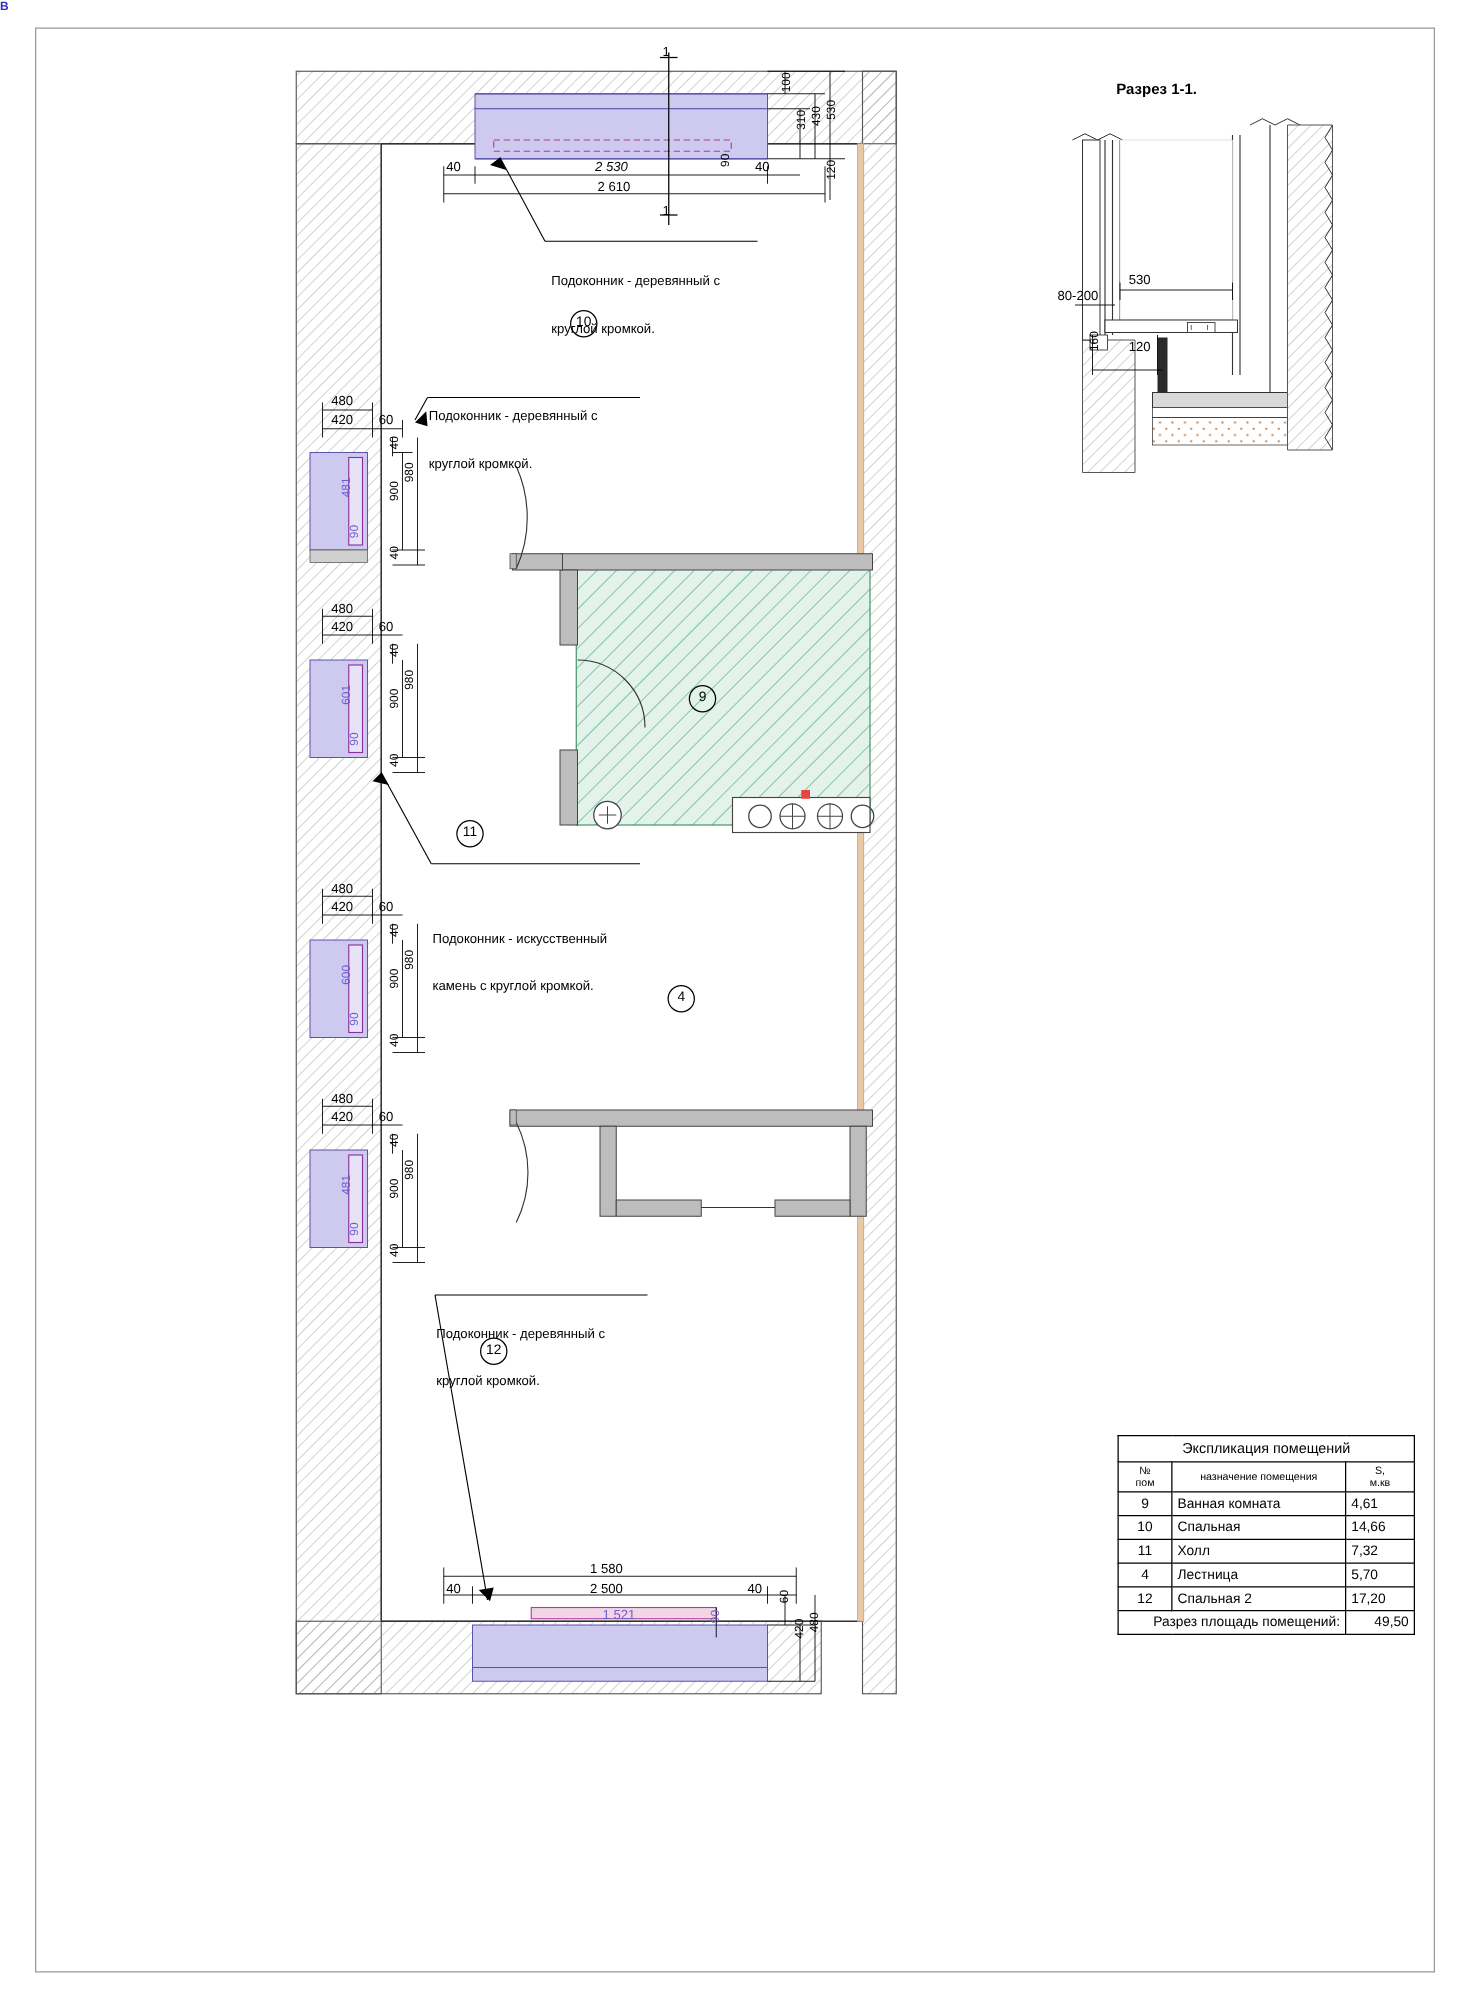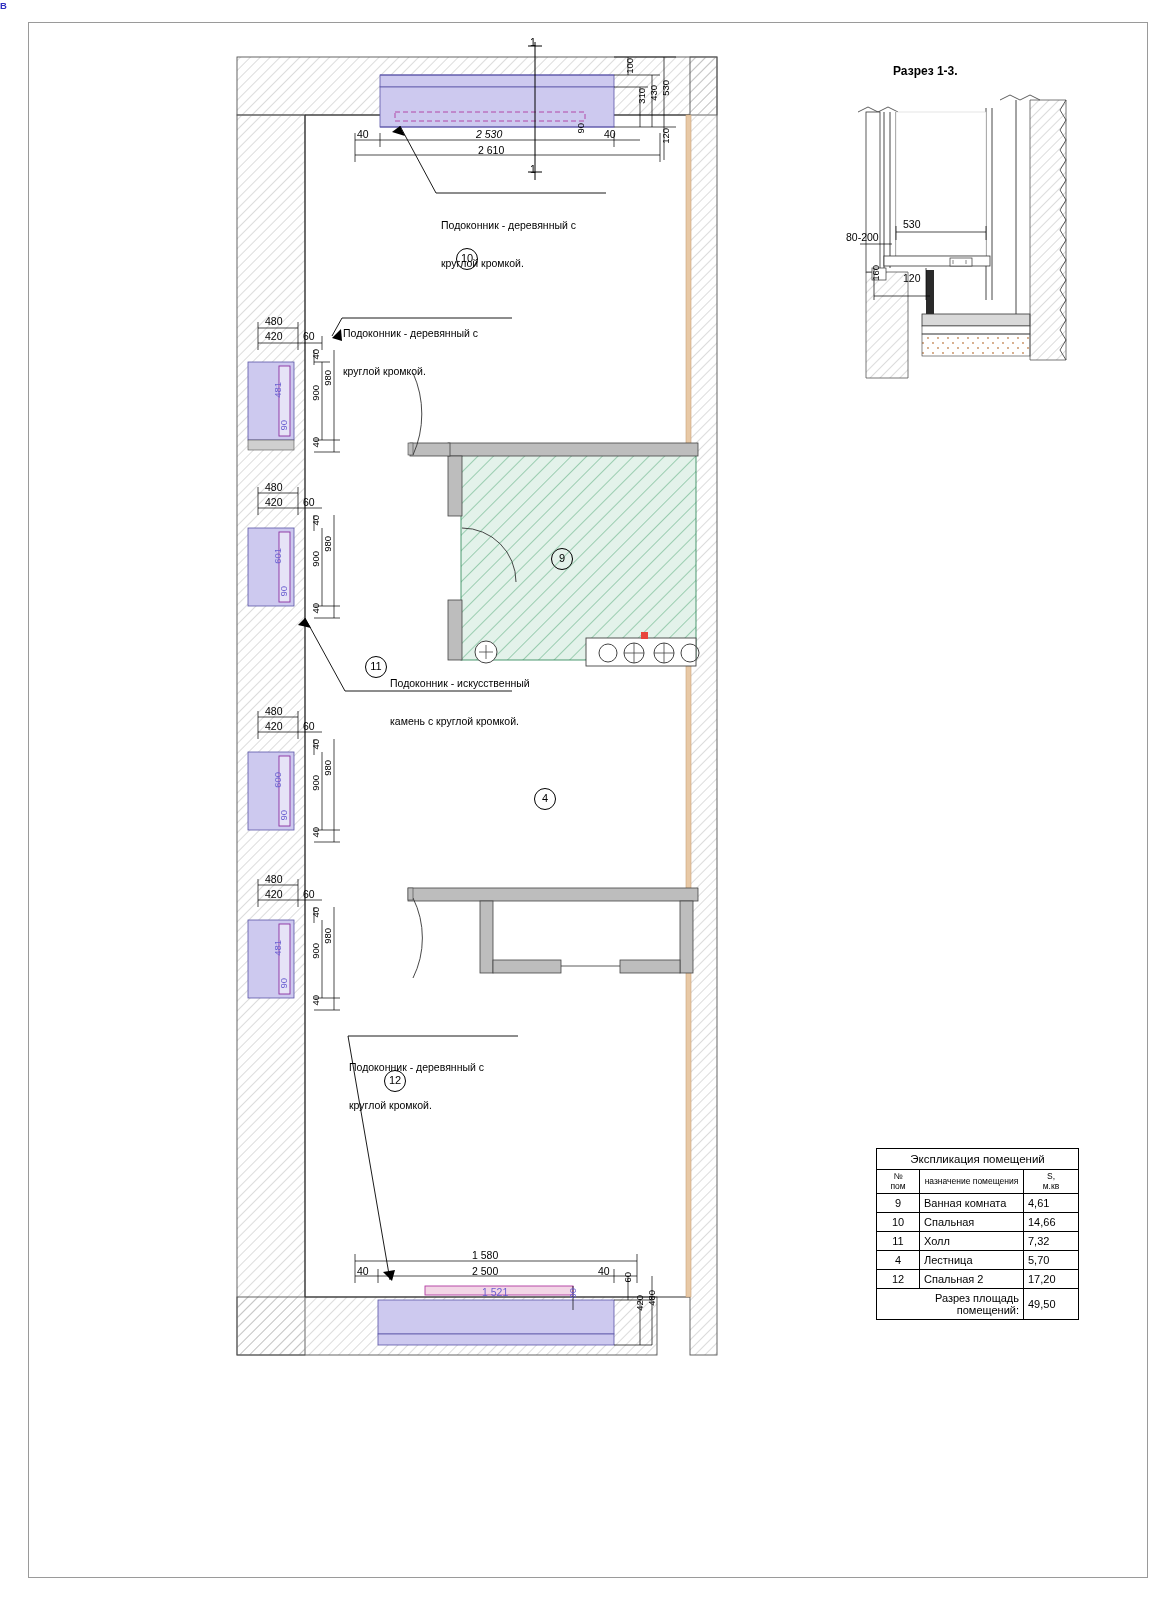--- a/index.html
+++ b/index.html
@@ -59,23 +59,23 @@
     text-align: center;
   }
   .section-title {
     position: absolute;
     font-size: 12px;
     font-weight: bold;
   }
   
   .exp-table {
     position: absolute;
-    left: 876px;
+    left: 894px;
     top: 1148px;
-    width: 203px;
+    width: 238px;
     border-collapse: collapse;
     font-size: 11px;
   }
   .exp-table td, .exp-table th {
     border: 1px solid #000;
     padding: 3px 4px;
     font-weight: normal;
   }
   .exp-title td {
     text-align: center;
@@ -85,21 +85,21 @@
   .exp-head td {
     text-align: center;
     font-size: 8.5px;
     line-height: 9.5px;
     padding: 2px;
   }
   .c-num { width: 34px; text-align: center; }
   .c-area { width: 46px; }
   .c-name { padding-left: 6px; }
   .total-label { text-align: right; padding-right: 6px; }
-  .total-val { text-align: left; font-weight: bold; }
+  .total-val { text-align: right; font-weight: bold; }
 </style>
 </head>
 <body>
 
 <div class="sheet-border"></div>
 
 <svg class="plan" viewBox="0 0 1176 1600" xmlns="http://www.w3.org/2000/svg">
   <defs>
     <pattern id="hatch" width="8" height="8" patternTransform="rotate(45)" patternUnits="userSpaceOnUse">
       <line x1="0" y1="0" x2="0" y2="8" stroke="#8a8a8a" stroke-width="0.8"></line>
@@ -360,40 +360,40 @@
       <line x1="896" y1="226" x2="896" y2="240"></line>
       <line x1="986" y1="226" x2="986" y2="240"></line>
       <line x1="860" y1="244" x2="892" y2="244"></line>
       <line x1="874" y1="268" x2="874" y2="300"></line>
       <line x1="874" y1="296" x2="930" y2="296"></line>
       <line x1="926" y1="268" x2="926" y2="300"></line>
     </g>
   </g>
 </svg>
 
-<div class="section-title" style="left:893px; top:64px;">Разрез 1-3.</div>
+<div class="section-title" style="left:893px; top:64px;">Разрез 1-1.</div>
 
 <div class="lbl" style="left:530px; top:36px;">1</div>
 <div class="lbl" style="left:530px; top:163px;">1</div>
 
 <div class="circ" style="left:456px; top:248px;">10</div>
 <div class="circ" style="left:551px; top:548px;">9</div>
 <div class="circ" style="left:365px; top:656px;">11</div>
 <div class="circ" style="left:534px; top:788px;">4</div>
 <div class="circ" style="left:384px; top:1070px;">12</div>
 
 <div class="callout" style="left:441px; top:194px;">
   <div>Подоконник - деревянный с</div>
   <div>круглой кромкой.</div>
 </div>
 <div class="callout" style="left:343px; top:302px;">
   <div>Подоконник - деревянный с</div>
   <div>круглой кромкой.</div>
 </div>
-<div class="callout" style="left:346px; top:652px;margin-left:44px;">
+<div class="callout" style="left:346px; top:720px;">
   <div>Подоконник - искусственный</div>
   <div>камень с круглой кромкой.</div>
 </div>
 <div class="callout" style="left:349px; top:1036px;">
   <div>Подоконник - деревянный с</div>
   <div>круглой кромкой.</div>
 </div>
 
 <div class="lbl" style="left:357px; top:128px;">40</div>
 <div class="lbl" style="left:604px; top:128px;">40</div>

